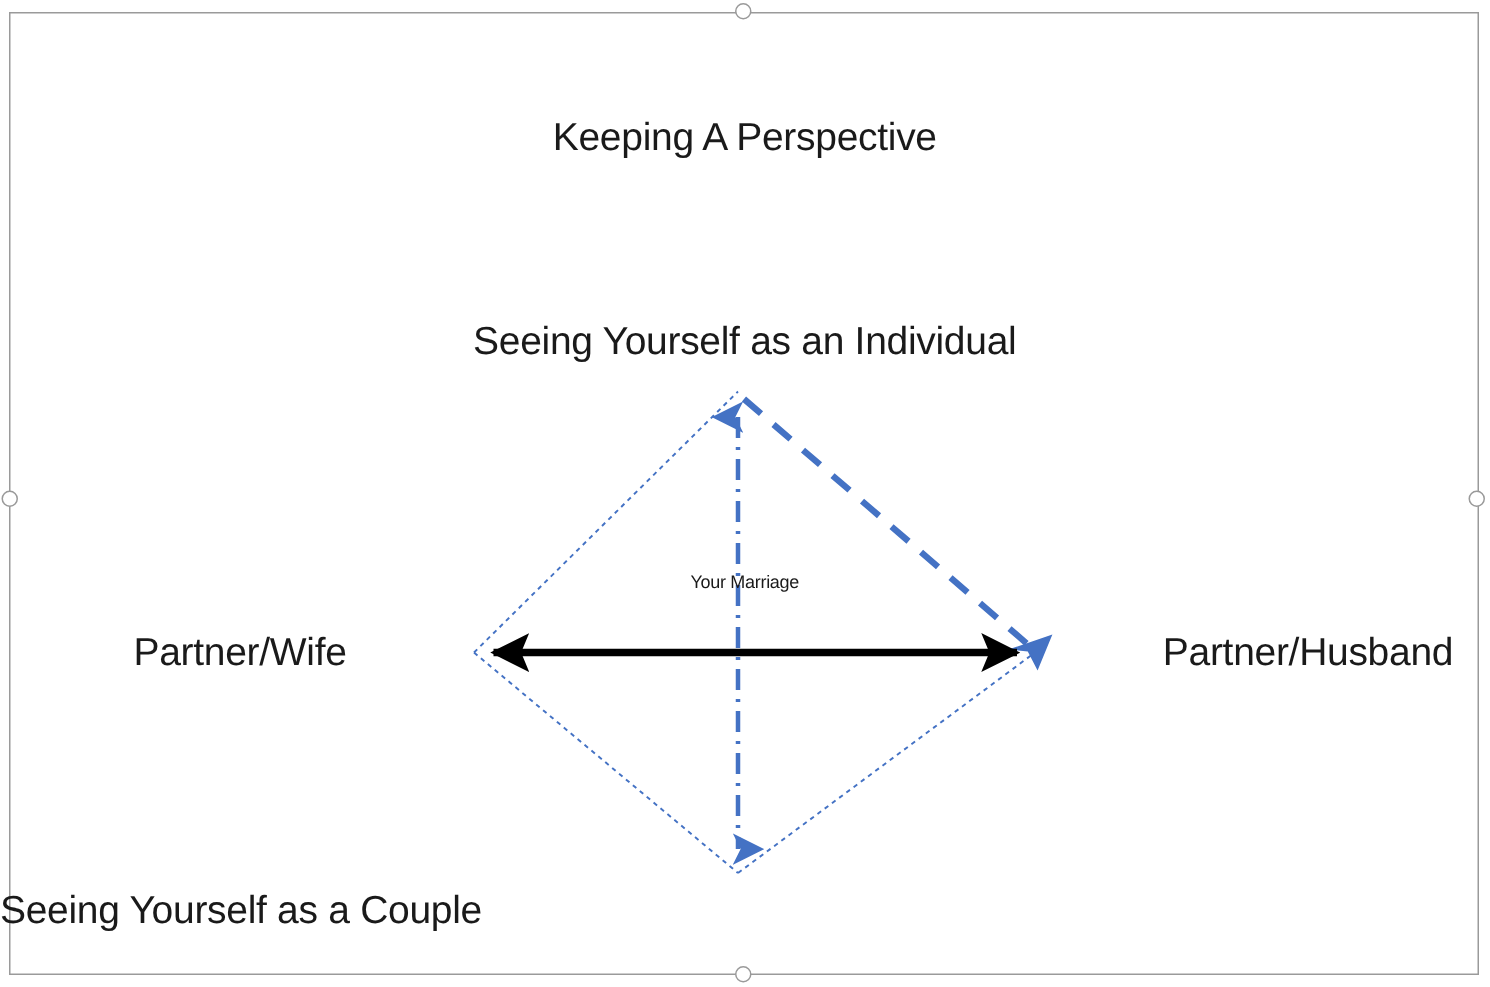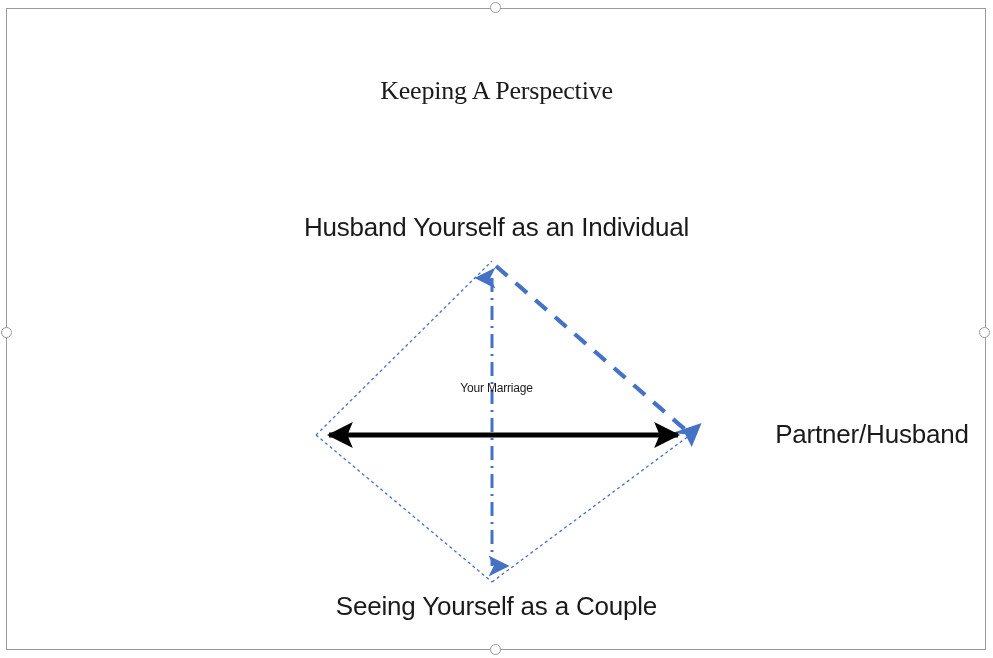--- a/index.html
+++ b/index.html
@@ -56,34 +56,33 @@
     font-family: "Liberation Sans", sans-serif;
     white-space: nowrap;
     letter-spacing: -0.2px;
   }
   #title-text {
     left: 0;
     top: 76px;
     width: 993px;
     text-align: center;
     font-size: 26px;
-    font-family: Liberation Serif, serif;
   }
   #label-individual {
     left: 0;
     top: 212px;
     width: 993px;
     text-align: center;
     font-size: 26px;
   }
   #label-couple {
     left: 0;
     top: 591px;
     width: 993px;
-    text-align: center;
+    text-align: left;
     font-size: 26px;
   }
   #label-marriage {
     left: 0;
     top: 381px;
     width: 993px;
     text-align: center;
     font-size: 12px;
   }
   #label-wife {
@@ -136,22 +135,23 @@
 
     <line x1="492" y1="278" x2="492" y2="566" stroke="#4472C4" stroke-width="3" stroke-dasharray="14 6 2 6" marker-start="url(#arrow-blue-up)" marker-end="url(#arrow-blue-up)"></line>
 
     <path d="M 693 418 L 700 443 L 687 437 L 676 444 Z" fill="#4472C4" transform="rotate(38 690 433)"></path>
 
     <line x1="329" y1="435" x2="678" y2="435" stroke="#000000" stroke-width="5" marker-start="url(#arrow-black)" marker-end="url(#arrow-black)"></line>
   </svg>
 
   <div class="txt" id="title-text">Keeping A Perspective</div>
 
-  <div class="txt" id="label-individual">Husband Yourself as an Individual</div>
+  <div class="txt" id="label-individual">Seeing Yourself as an Individual</div>
 
   <div class="txt" id="label-couple">Seeing Yourself as a Couple</div>
 
+  <div class="txt" id="label-wife">Partner/Wife</div>
 
   <div class="txt" id="label-husband">Partner/Husband</div>
 
   <div class="txt" id="label-marriage">Your Marriage</div>
 
 </div>
 
 </body></html>

